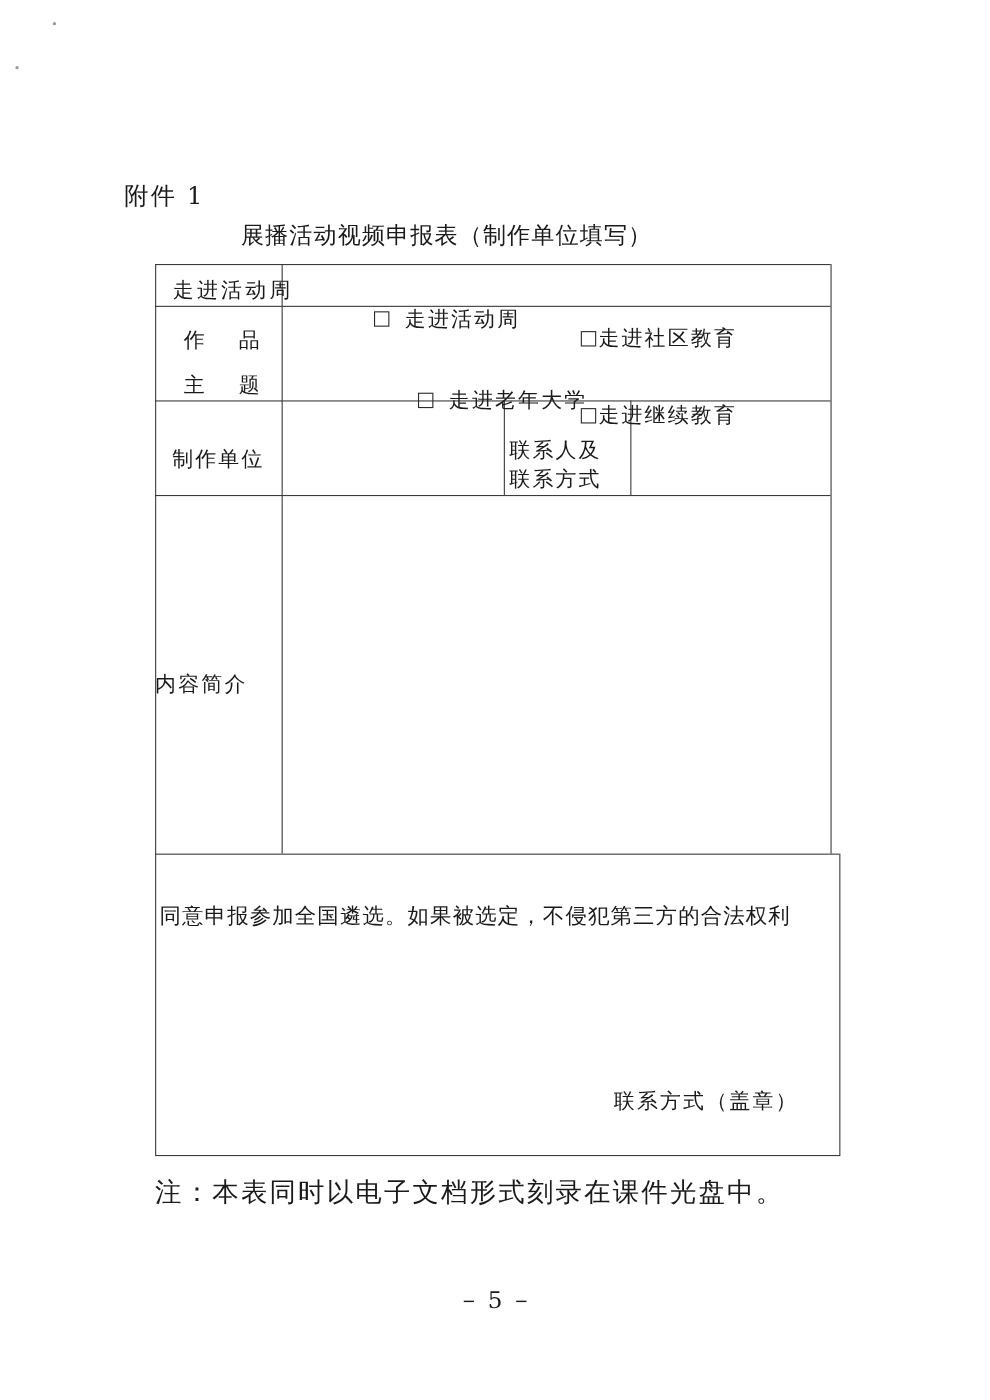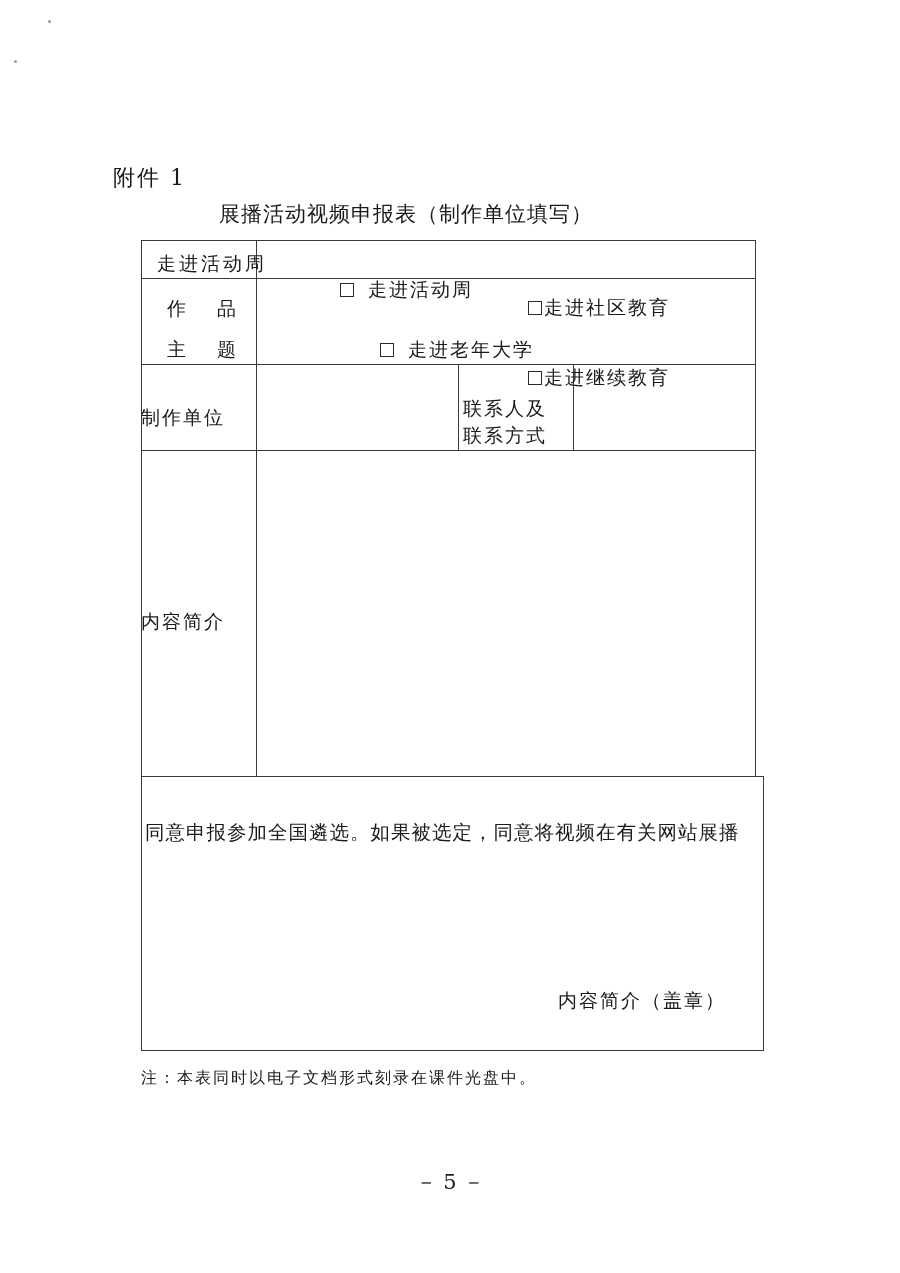--- a/index.html
+++ b/index.html
@@ -16,21 +16,21 @@
   .line-h { position: absolute; height: 0; border-top: 1.6px solid #3a3a3a; }
   .line-v { position: absolute; width: 0; border-left: 1.6px solid #3a3a3a; }
   .lbl { position: absolute; font-size: 19px; letter-spacing: 3px; white-space: nowrap; }
   .opt { position: absolute; font-size: 19px; letter-spacing: 2px; white-space: nowrap; display: flex; align-items: center; }
   .box { display: inline-block; width: 12px; height: 12px; border: 1.4px solid #2a2a2a; margin-right: 14px; }
   .box.tight { margin-right: 2px; }
   .decl { position: absolute; left: 4px; width: 612px; font-size: 19.5px; line-height: 43px; letter-spacing: 1px; }
   .decl p { margin: 0; }
   .decl .indent { text-indent: 44px; }
   .sign { position: absolute; font-size: 19px; letter-spacing: 2px; }
-  .note { left: 141px; top: 1068px; font-size: 16px; letter-spacing: 2px; }
+  .note { left: 141px; top: 1068px; font-size: 24px; letter-spacing: 2px; }
   .page-num { left: 0; width: 900px; top: 1168px; text-align: center; font-size: 21px; }
 </style>
 </head>
 <body>
 
 <span class="speck" style="left:48px;top:20px;"></span>
 <span class="speck" style="left:14px;top:60px;"></span>
 
 <div class="abs attach">附件 1</div>
 <div class="abs title">展播活动视频申报表（制作单位填写）</div>
@@ -59,38 +59,38 @@
   <div class="lbl" style="left:26px;top:97px;letter-spacing:2px;">主　 题</div>
 
   <div class="opt" style="left:199px;top:37px;">
     <span class="box"></span>
     <span>走进活动周</span>
   </div>
   <div class="opt" style="left:387px;top:55px;">
     <span class="box tight"></span>
     <span>走进社区教育</span>
   </div>
-  <div class="opt" style="left:199px;top:97px;padding-left:40px;">
+  <div class="opt" style="left:199px;top:111px;padding-left:40px;">
     <span class="box"></span>
     <span>走进老年大学</span>
   </div>
   <div class="opt" style="left:387px;top:97px;margin-top:28px;">
     <span class="box tight"></span>
     <span>走进继续教育</span>
   </div>
 
-  <div class="lbl" style="left:0px;top:165px;width:115px;letter-spacing:2px;">制作单位</div>
+  <div class="lbl" style="left:0px;top:165px;width:115px;text-align:center;letter-spacing:2px;">制作单位</div>
   <div class="abs" style="left:118px;top:127px;width:197px;height:81px;"></div>
   <div class="lbl" style="left:322px;top:156px;letter-spacing:2px;">联系人及</div>
   <div class="lbl" style="left:322px;top:183px;letter-spacing:2px;">联系方式</div>
   <div class="abs" style="left:435px;top:127px;width:177px;height:81px;"></div>
 
   <div class="lbl" style="left:0px;top:369px;width:80px;text-align:left;letter-spacing:2px;">内容简介</div>
   <div class="abs" style="left:118px;top:213px;width:494px;height:321px;"></div>
 
   <div class="decl" style="top:571px;">
-    <p>同意申报参加全国遴选。如果被选定，同意将视频在有关网站展播</p>
+    <p>同意申报参加全国遴选。如果被选定，不侵犯第三方的合法权利</p>
   </div>
-  <div class="sign" style="left:417px;top:748px;">内容简介（盖章）</div>
+  <div class="sign" style="left:417px;top:748px;">联系方式（盖章）</div>
 </div>
 
 <div class="abs note">注：本表同时以电子文档形式刻录在课件光盘中。</div>
 <div class="abs page-num">－ 5 －</div>
 
 </body></html>

